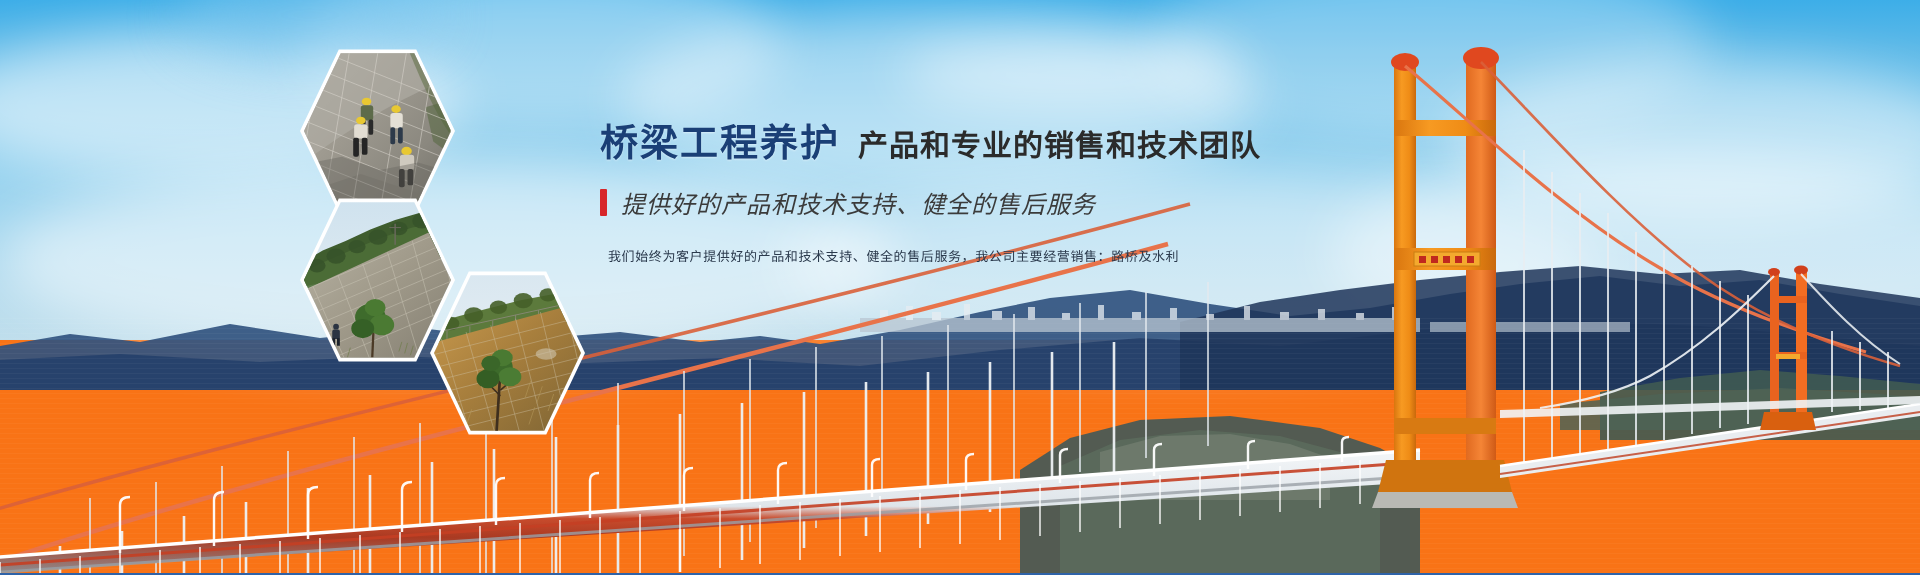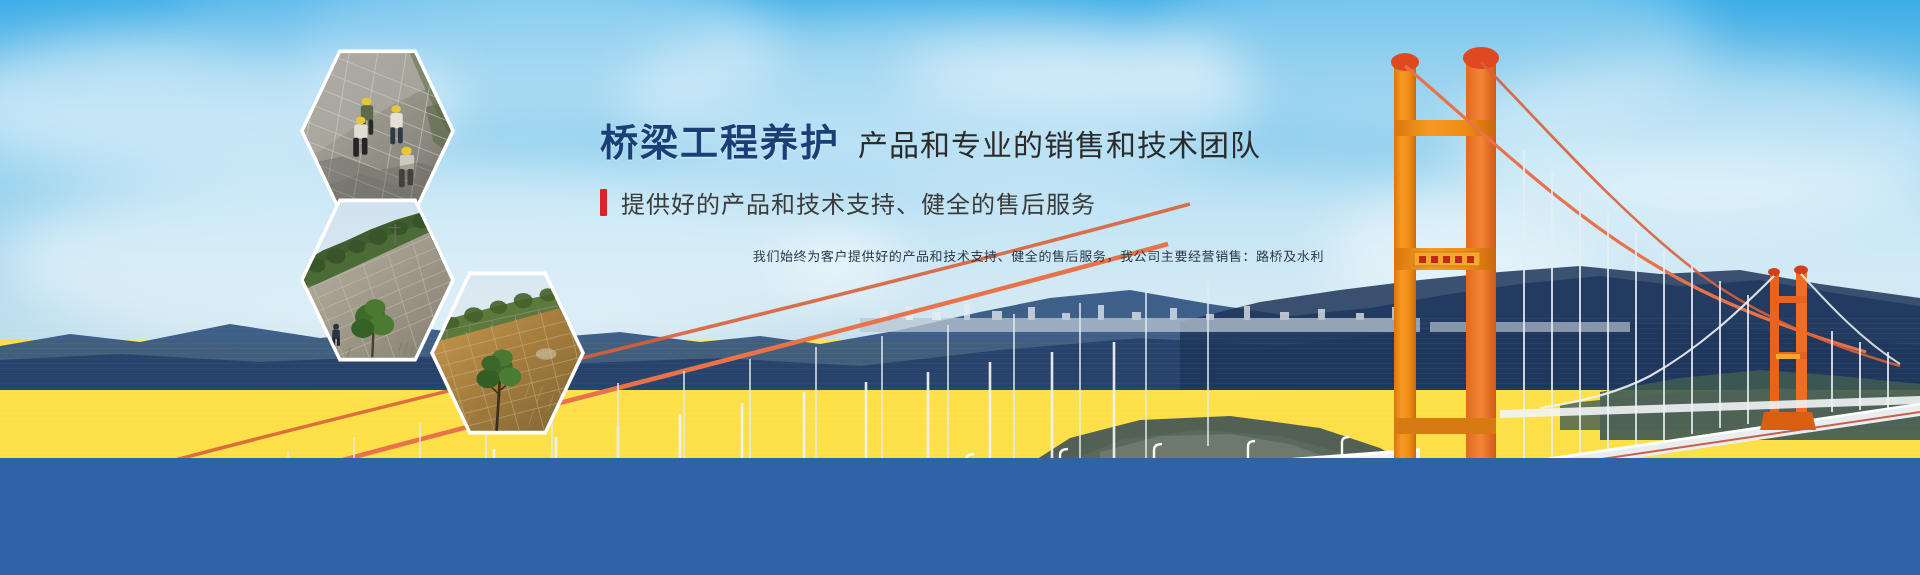--- a/index.html
+++ b/index.html
@@ -4,22 +4,22 @@
 <title>Bridge Engineering Banner</title>
 <style>
   html,body{margin:0;padding:0;}
   body{
     width:1920px;height:575px;overflow:hidden;
     font-family:"Liberation Sans","DejaVu Sans",sans-serif;
     background:#2f63a8;
   }
 
   .banner{
-    position:relative;width:1920px;height:458px;overflow:hidden;
-    background:#fde047;
+    position:relative;width:1920px;height:573px;overflow:hidden;
+    background:#f97316;
   }
 
   
   .sky{
     position:absolute;left:0;top:0;width:1920px;height:340px;
     background:
       linear-gradient(180deg,
         #3daee8 0%,
         #5cb9e8 14%,
         #7ec8ec 34%,
@@ -74,39 +74,39 @@
 
   .headline{
     display:flex;align-items:baseline;gap:18px;
     line-height:1;white-space:nowrap;
   }
   .headline .t1{
     font-size:38px;font-weight:bold;color:#1a3f76;letter-spacing:2px;
     text-shadow:0 1px 2px rgba(255,255,255,.45);
   }
   .headline .t2{
-    font-size:30px;font-weight:normal;color:#2b2b2b;letter-spacing:1px;
+    font-size:30px;font-weight:bold;color:#2b2b2b;letter-spacing:1px;
   }
 
   .subline{
     display:flex;align-items:center;gap:14px;
-    margin-top:23px;white-space:nowrap;
+    margin-top:23px;white-space:nowrap;font-style:italic;
   }
   .redbar{
     width:7px;height:27px;background:#d7262a;flex:0 0 auto;border-radius:1px;
   }
   .subline .st{
     font-size:24px;color:#3b3b3b;letter-spacing:1px;
   }
 
   .body{
     margin-top:24px;font-size:13px;line-height:25px;color:#2b3a4d;
     letter-spacing:.6px;
   }
-  .body p{margin:16px;text-align:right;}
+  .body p{margin:8px;}
 
   
   .hex{
     position:absolute;
     -webkit-clip-path:polygon(25% 2%,75% 2%,100% 50%,75% 98%,25% 98%,0% 50%);
     clip-path:polygon(25% 2%,75% 2%,100% 50%,75% 98%,25% 98%,0% 50%);
     background:#fff;
   }
   .hex .inner{
     position:absolute;left:4px;top:4px;right:4px;bottom:4px;

